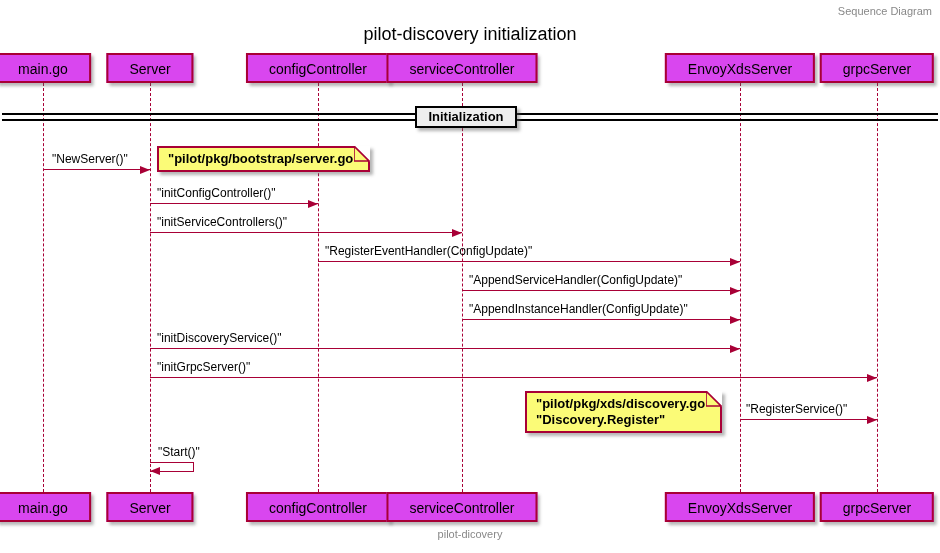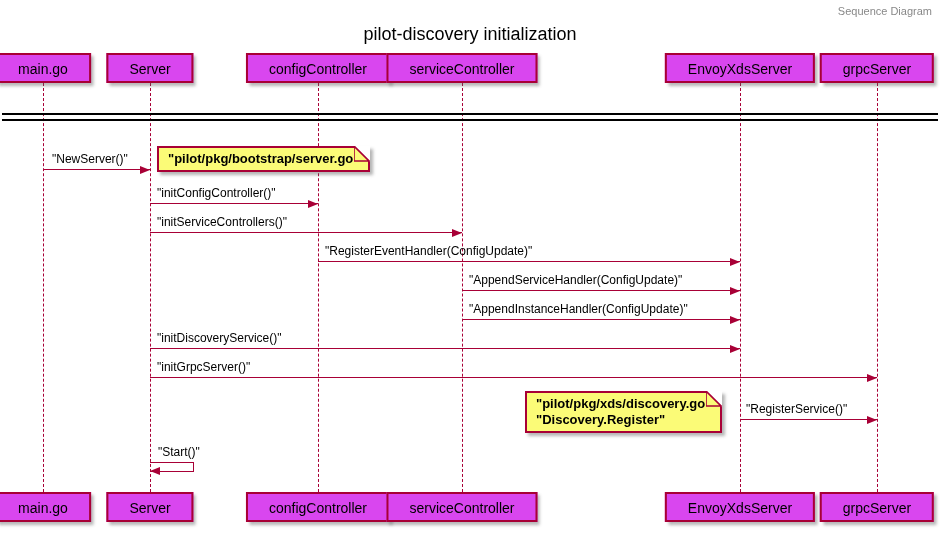--- a/index.html
+++ b/index.html
@@ -84,20 +84,21 @@
   <div class="lifeline" style="left:877px"></div>
 
   <div class="participant" style="left:43px;top:53px">main.go</div>
   <div class="participant" style="left:150px;top:53px">Server</div>
   <div class="participant" style="left:318px;top:53px">configController</div>
   <div class="participant" style="left:462px;top:53px">serviceController</div>
   <div class="participant" style="left:740px;top:53px">EnvoyXdsServer</div>
   <div class="participant" style="left:877px;top:53px">grpcServer</div>
 
   <div class="divider-lines"></div>
+  <div class="divider-box">Initialization</div>
 
   <div class="msg-label" style="left:52px;top:152px">"NewServer()"</div>
   <div class="msg-line" style="left:43px;top:169px;width:107px">
       <span class="head-right"></span>
     </div>
 
   <div class="note" style="left:157px;top:146px">
     <span>"pilot/pkg/bootstrap/server.go"</span>
     <svg class="fold" viewBox="0 0 16 16">
         <path d="M0,0 L16,0 L16,16 Z" fill="#ffffff"></path>
@@ -158,13 +159,14 @@
   <div class="self-loop"></div>
   <div class="head-left-self"></div>
 
   <div class="participant" style="left:43px;top:492px">main.go</div>
   <div class="participant" style="left:150px;top:492px">Server</div>
   <div class="participant" style="left:318px;top:492px">configController</div>
   <div class="participant" style="left:462px;top:492px">serviceController</div>
   <div class="participant" style="left:740px;top:492px">EnvoyXdsServer</div>
   <div class="participant" style="left:877px;top:492px">grpcServer</div>
 
+  <div class="ftr-text">pilot-dicovery</div>
 </div>
 
 </body></html>

